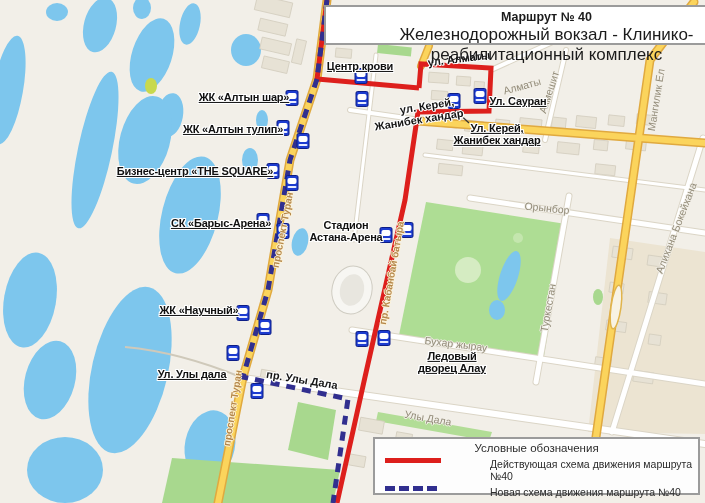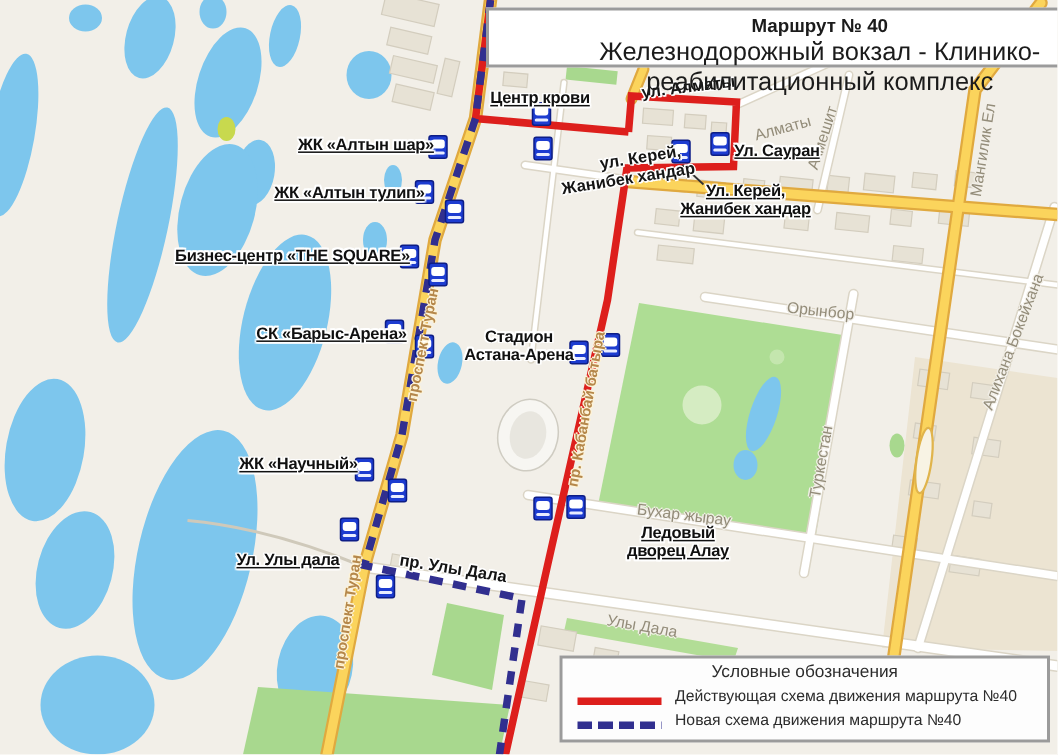--- a/index.html
+++ b/index.html
@@ -35,21 +35,21 @@
   .title-box{position:absolute;left:324px;top:5px;width:445px;height:40px;
       background:#ffffff;border:2px solid #9b9b9b;box-sizing:border-box;
       text-align:center;color:#1b1b1b;}
   .title-box .l1{font-size:12.5px;font-weight:bold;margin-top:3px;}
   .title-box .l2{font-size:17px;font-weight:normal;margin-top:1px;}
 
   
   .legend{position:absolute;left:373px;top:437px;width:327px;height:58px;
       background:#fdfdfd;border:2px solid #9b9b9b;box-sizing:border-box;color:#2c2c2c;}
   .legend-title{font-size:11.5px;text-align:center;margin-top:3px;}
-  .legend-row{display:flex;align-items:flex-end;margin:4px 0 0 10px;font-size:10.5px;}
+  .legend-row{display:flex;align-items:flex-start;margin:4px 0 0 10px;font-size:10.5px;gap:40px;}
   .swatch{display:inline-block;width:56px;height:5px;margin-right:9px;flex:0 0 auto;}
 </style>
 </head>
 <body>
 
 <div class="stage">
 
   <svg id="terrain" width="705" height="503" viewBox="0 0 705 503">
     <rect x="0" y="0" width="705" height="503" fill="#f2efe8"></rect>
     <polygon points="610,238 705,252 705,434 588,432" fill="#ece4d2"></polygon>

